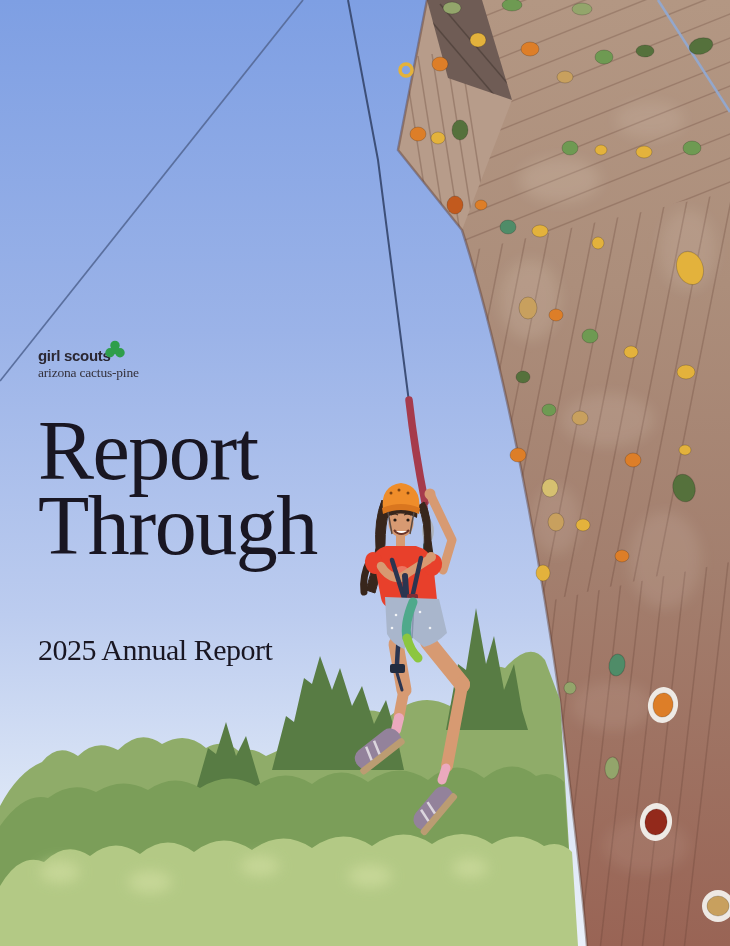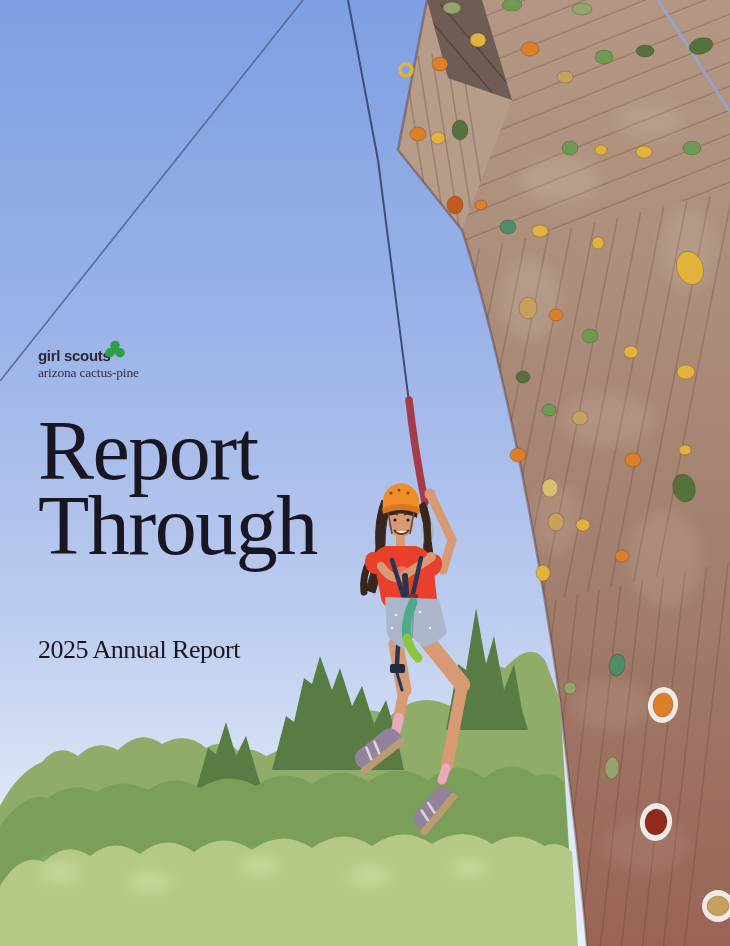--- a/index.html
+++ b/index.html
@@ -5,21 +5,21 @@
   html,body{margin:0;padding:0;}
   body{width:730px;height:946px;overflow:hidden;background:#fff;}
   .page{position:relative;width:730px;height:946px;overflow:hidden;font-family:"Liberation Sans",sans-serif;}
   .photo{position:absolute;inset:0;width:730px;height:946px;display:block;}
   .overlay{position:absolute;inset:0;}
   .logo{position:absolute;left:38px;top:347px;}
   .logo-line1{font-family:"Liberation Sans",sans-serif;font-weight:bold;font-size:15px;letter-spacing:-0.3px;color:var(--logo-text,#2B2833);}
   .logo-line2{font-family:Liberation Serif, serif;font-size:13.5px;letter-spacing:-0.2px;color:#34313C;margin-top:1px;}
   .trefoil{position:absolute;left:66px;top:-7px;width:22px;height:20px;}
   .title{position:absolute;left:38px;top:413px;font-family:"Liberation Serif","DejaVu Serif",serif;font-size:84px;line-height:75px;letter-spacing:-1.5px;color:var(--title-color,#191622);font-weight:400;}
-  .subtitle{position:absolute;left:38px;top:633px;font-family:"Liberation Serif","DejaVu Serif",serif;font-size:26px;line-height:34px;letter-spacing:-0.5px;color:var(--title-color,#191622);}
+  .subtitle{position:absolute;left:38px;top:633px;font-family:"Liberation Serif","DejaVu Serif",serif;font-size:30px;line-height:34px;letter-spacing:-0.5px;color:var(--title-color,#191622);}
 </style>
 </head>
 <body>
 
 <div class="page">
 
   <svg class="photo" viewBox="0 0 730 946" preserveAspectRatio="none" xmlns="http://www.w3.org/2000/svg">
     <defs>
       <linearGradient id="skyGrad" x1="0" y1="0" x2="0" y2="1">
         <stop offset="0" stop-color="#7E9FE3"></stop>

